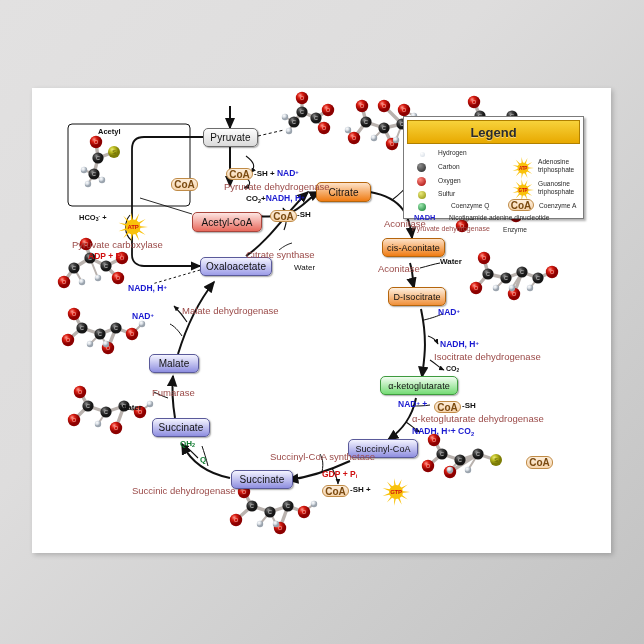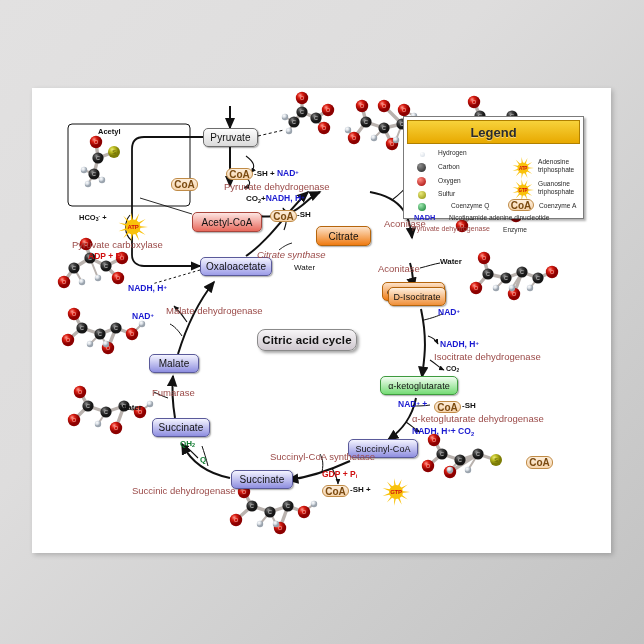--- a/index.html
+++ b/index.html
@@ -33,21 +33,21 @@
     color:#111;
     box-shadow:1px 1px 1.5px rgba(0,0,0,.35);
     box-sizing:border-box;
     display:flex;align-items:center;justify-content:center;
     font-size:10px;
     letter-spacing:.1px;
   }
   .n-grey{background:linear-gradient(#fdfdfd,#dadada);}
   .n-blue{background:linear-gradient(#f2f2ff,#9d9de8);border-color:#5a5a9a;}
   .n-red {background:linear-gradient(#fde5e2,#e8695c);border-color:#a8453c;}
-  .n-orange{background:linear-gradient(#fde2c8,#ef7b12);border-color:#b5650c;margin-top:44px;}
+  .n-orange{background:linear-gradient(#fde2c8,#ef7b12);border-color:#b5650c;}
   .n-orange2{background:linear-gradient(#fdf0e0,#f0903a);border-color:#b5650c;}
   .n-green{background:linear-gradient(#f2fdf1,#74db74);border-color:#3e9b3e;}
   .n-blue2{background:linear-gradient(#f4f4ff,#8e8ee0);border-color:#5a5a9a;}
   .n-center{
     background:linear-gradient(#f7f5f7,#cfc8cf);
     border:1px solid #8a8a8a;border-radius:8px;
     font-weight:bold;font-size:11.5px;color:#111;
     box-shadow:2px 2px 3px rgba(0,0,0,.35);
   }
   .coa{
@@ -521,42 +521,41 @@
   <div class="node n-blue2" style="left:316px;top:351px;width:70px;height:19px;font-size:9px;">Succinyl-CoA</div>
 
   <div class="node n-blue2" style="left:199px;top:382px;width:62px;height:19px;">Succinate</div>
 
   <div class="node n-blue2" style="left:120px;top:330px;width:58px;height:19px;">Succinate</div>
 
   <div class="node n-blue2" style="left:117px;top:266px;width:50px;height:19px;">Malate</div>
 
   <div class="node n-blue" style="left:168px;top:169px;width:72px;height:19px;">Oxaloacetate</div>
 
-  <div class="node n-center" style="left:225px;top:241px;width:100px;height:22px;">Citric acid cycle</div>
 
   <div class="coa" style="left:194px;top:80px;width:27px;height:12px;">CoA</div>
   <div class="coa" style="left:238px;top:122px;width:27px;height:12px;">CoA</div>
   <div class="coa" style="left:139px;top:90px;width:27px;height:13px;">CoA</div>
   <div class="coa" style="left:402px;top:313px;width:27px;height:12px;">CoA</div>
   <div class="coa" style="left:290px;top:397px;width:27px;height:12px;">CoA</div>
   <div class="coa" style="left:494px;top:368px;width:27px;height:13px;">CoA</div>
 
   <div class="lbl blk" style="left:66px;top:40px;font-size:7.5px;">Acetyl</div>
 
   <div class="lbl blk" style="left:222px;top:81px;">-SH + <span class="blu" style="font-size:8.5px;">NAD<sup>+</sup></span></div>
   <div class="lbl enz" style="left:192px;top:94px;">Pyruvate dehydrogenase</div>
   <div class="lbl blk" style="left:214px;top:106px;">CO<sub>2</sub>+<span class="blu" style="font-size:8.5px;">NADH, H<sup>+</sup></span></div>
 
   <div class="lbl blk" style="left:265px;top:123px;">-SH</div>
 
   <div class="lbl blk" style="left:47px;top:126px;font-size:7.5px;">HCO<sub>3</sub><sup>-</sup> +</div>
   <div class="lbl enz" style="left:40px;top:152px;">Pyruvate carboxylase</div>
   <div class="lbl red" style="left:56px;top:164px;">ADP + P<sub>i</sub></div>
 
-  <div class="lbl enz" style="left:225px;top:162px;font-style:italic;">Citrate synthase</div>
+  <div class="lbl enz" style="left:214px;top:162px;">Citrate synthase</div>
   <div class="lbl blk-n" style="left:262px;top:176px;">Water</div>
 
   <div class="lbl enz" style="left:352px;top:131px;">Aconitase</div>
   <div class="lbl blk" style="left:380px;top:86px;">Water</div>
   <div class="lbl enz" style="left:346px;top:176px;">Aconitase</div>
   <div class="lbl blk" style="left:408px;top:170px;">Water</div>
 
   <div class="lbl blu" style="left:406px;top:220px;">NAD<sup>+</sup></div>
   <div class="lbl blu" style="left:408px;top:252px;">NADH, H<sup>+</sup></div>
   <div class="lbl enz" style="left:402px;top:264px;">Isocitrate dehydrogenase</div>
@@ -571,21 +570,21 @@
   <div class="lbl red" style="left:290px;top:382px;">GDP + P<sub>i</sub></div>
   <div class="lbl blk" style="left:318px;top:398px;">-SH +</div>
 
   <div class="lbl enz" style="left:100px;top:398px;">Succinic dehydrogenase</div>
   <div class="lbl grn" style="left:148px;top:352px;">QH<sub>2</sub></div>
   <div class="lbl grn" style="left:168px;top:368px;">Q</div>
 
   <div class="lbl enz" style="left:120px;top:300px;">Fumarase</div>
   <div class="lbl blk" style="left:88px;top:316px;">Water</div>
 
-  <div class="lbl enz" style="left:134px;top:218px;">Malate dehydrogenase</div>
+  <div class="lbl enz" style="left:150px;top:218px;">Malate dehydrogenase</div>
   <div class="lbl blu" style="left:96px;top:196px;">NADH, H<sup>+</sup></div>
   <div class="lbl blu" style="left:100px;top:224px;">NAD<sup>+</sup></div>
 
   <div class="burst" style="left:86px;top:124px;width:30px;height:30px;">
     <svg width="30" height="30" style="position:absolute;left:0;top:0;">
       <g transform="translate(15,15)">
         <g id="rays-atp">
               <path d="M5.906182477405497,-1.05688624912441 L15,0 L5.906182477405497,1.05688624912441 Z" fill="#f9c10a"></path>
               <path d="M5.539992720347193,2.304014031749829 L12.618802992467717,8.109612261833963 L4.397201028978792,4.08223261350304 Z" fill="#f9c10a"></path>
               <path d="M3.4148944182967087,4.933406136928722 L6.231225195028297,13.644479930317775 L1.4921393229891284,5.8114989667717865 Z" fill="#f9c10a"></path>

